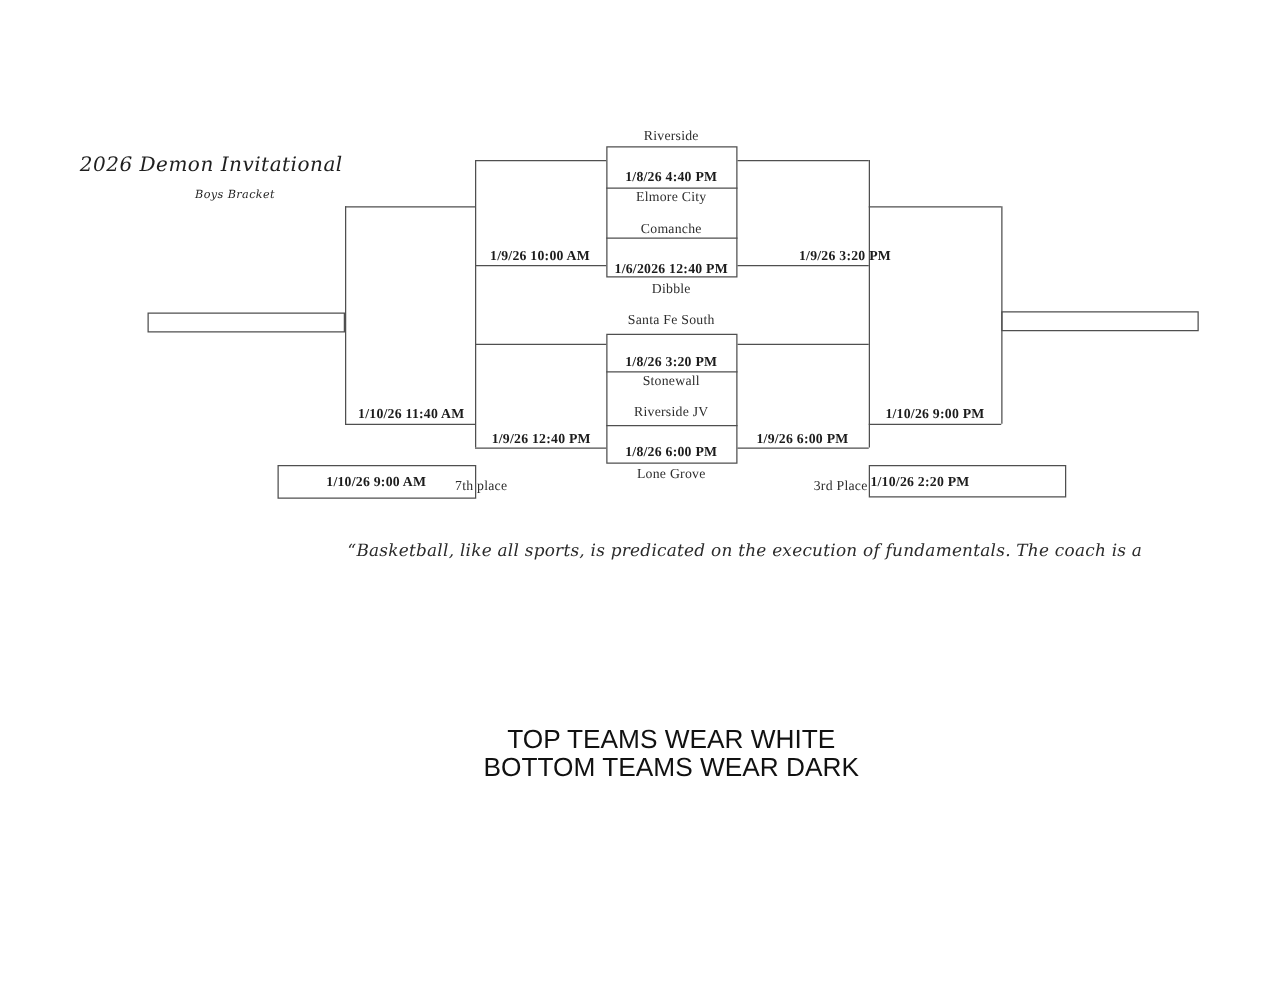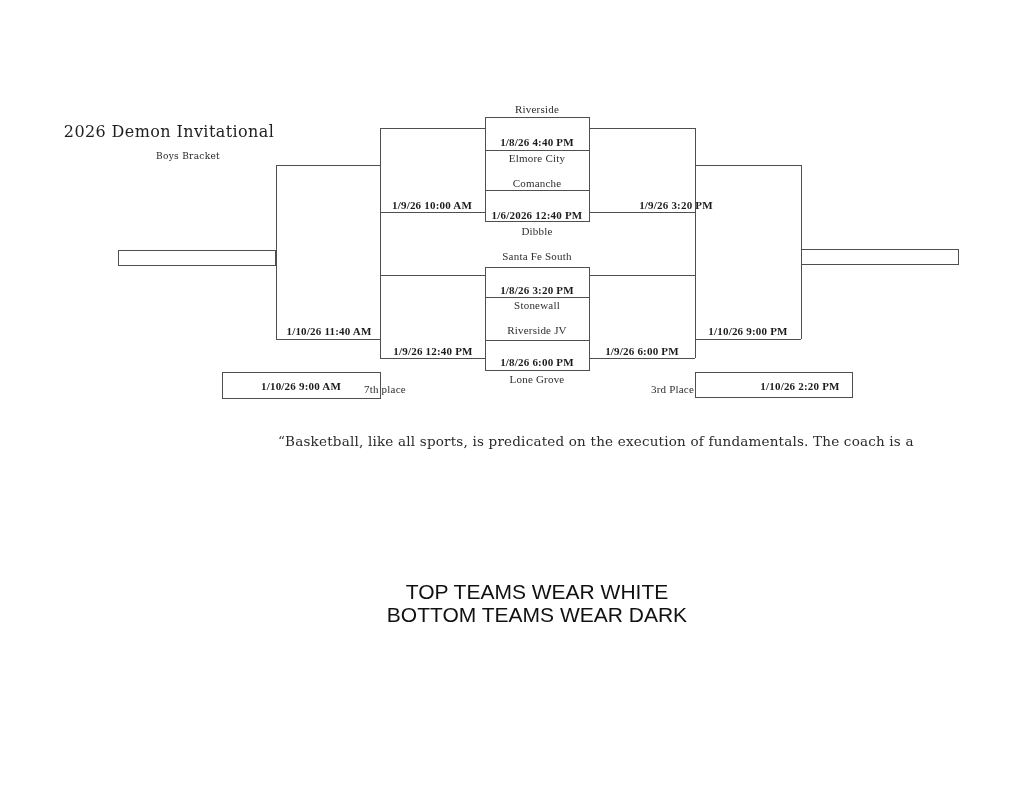--- a/index.html
+++ b/index.html
@@ -22,20 +22,21 @@
     font-size:11px;
     white-space:nowrap;
     transform:translateX(-50%);
     letter-spacing:0.2px;
     line-height:13px;
   }
   .time{font-weight:bold;color:#1c1c1c;}
   .plain{transform:none;}
   .script{
     font-family:"DejaVu Serif", serif;
+    font-style:italic;
     color:#1f1f1f;
   }
   .title{font-size:16px;letter-spacing:0.4px;}
   .subtitle{font-size:9px;letter-spacing:0.3px;}
   .quote{
     position:absolute;left:278px;top:430px;
     font-size:13.5px;line-height:22px;letter-spacing:0.2px;
     color:#2a2a2a;
   }
   .footer{
@@ -105,21 +106,21 @@
   <div class="lbl time" style="left:432px;top:199px;">1/9/26 10:00 AM</div>
   <div class="lbl time" style="left:676px;top:199px;">1/9/26 3:20 PM</div>
   <div class="lbl time" style="left:433px;top:345px;">1/9/26 12:40 PM</div>
   <div class="lbl time" style="left:642px;top:345px;">1/9/26 6:00 PM</div>
   <div class="lbl time" style="left:329px;top:325px;">1/10/26 11:40 AM</div>
   <div class="lbl time" style="left:748px;top:325px;">1/10/26 9:00 PM</div>
 
   <div class="lbl time" style="left:301px;top:380px;">1/10/26 9:00 AM</div>
   <div class="lbl plain" style="left:364px;top:383px;">7th place</div>
   <div class="lbl plain" style="left:651px;top:383px;">3rd Place</div>
-  <div class="lbl time" style="left:800px;top:380px;">1/10/26 2:20 PM</div>
+  <div class="lbl time" style="left:736px;top:380px;">1/10/26 2:20 PM</div>
 
   <div class="quote script">
     <div>“Basketball, like all sports, is predicated on the execution of fundamentals. The coach is a</div>
   </div>
 
   <div class="footer">
     <div>TOP TEAMS WEAR WHITE</div>
     <div>BOTTOM TEAMS WEAR DARK</div>
   </div>
 

